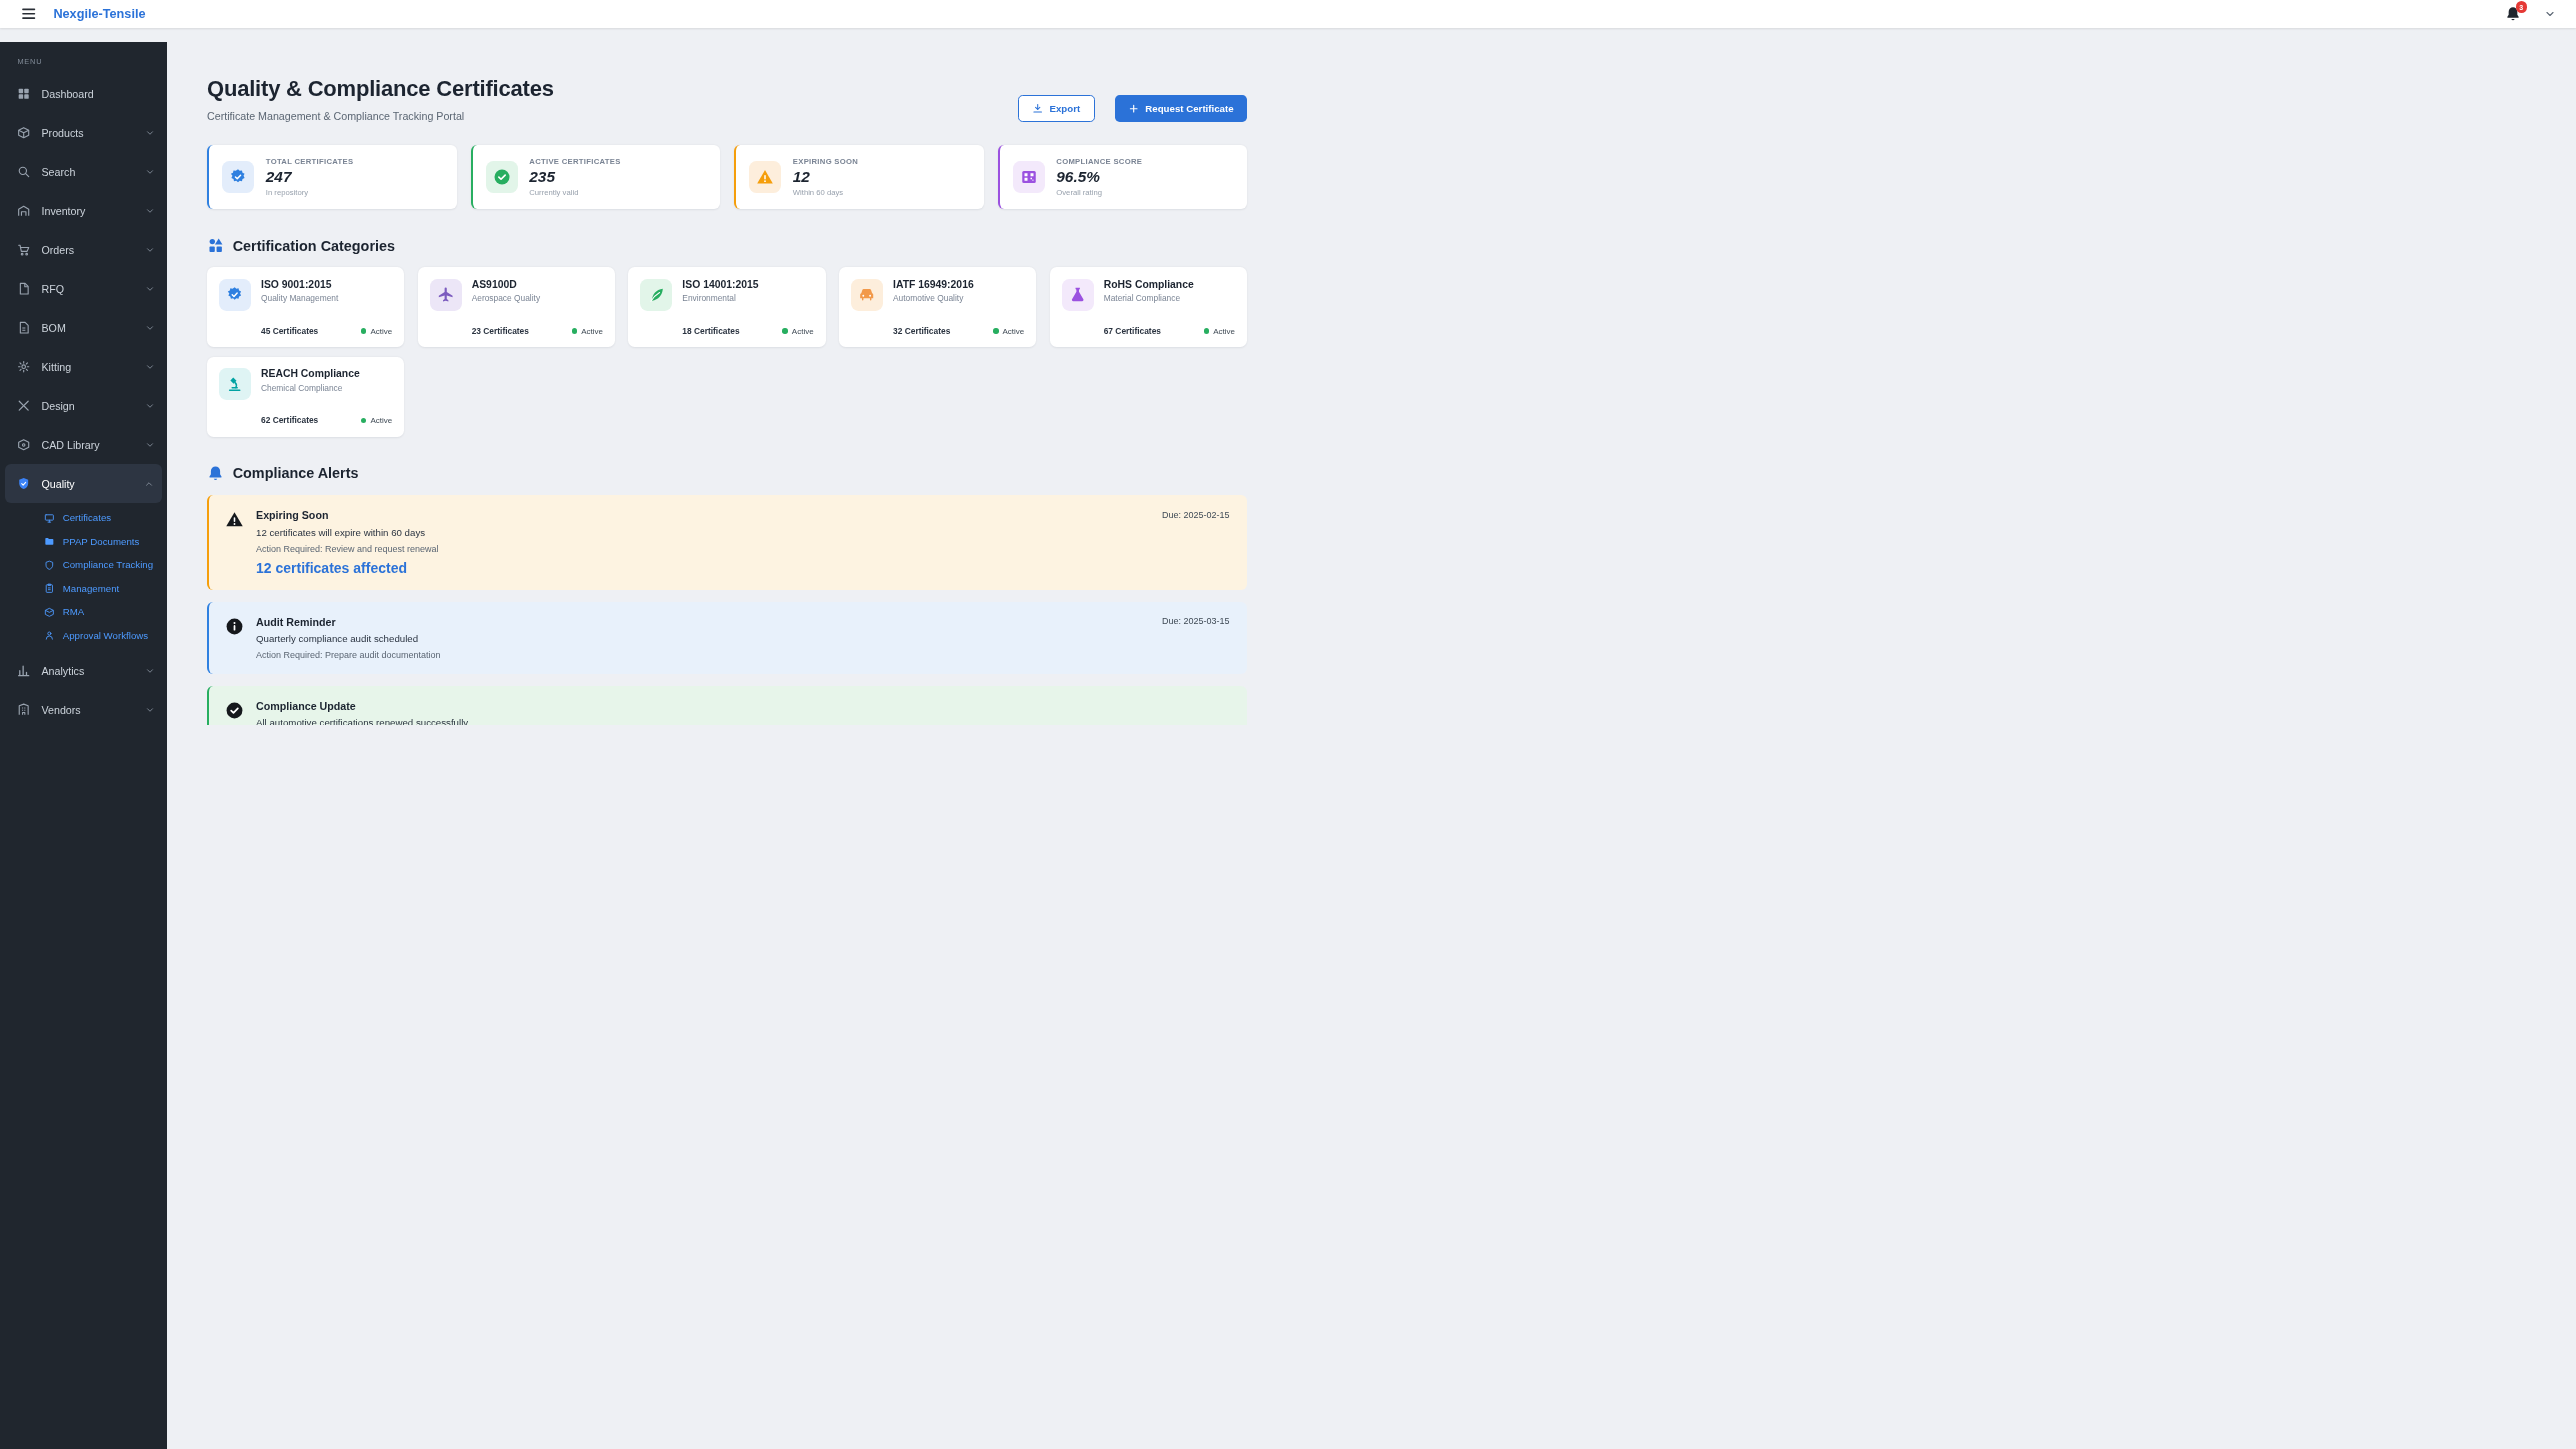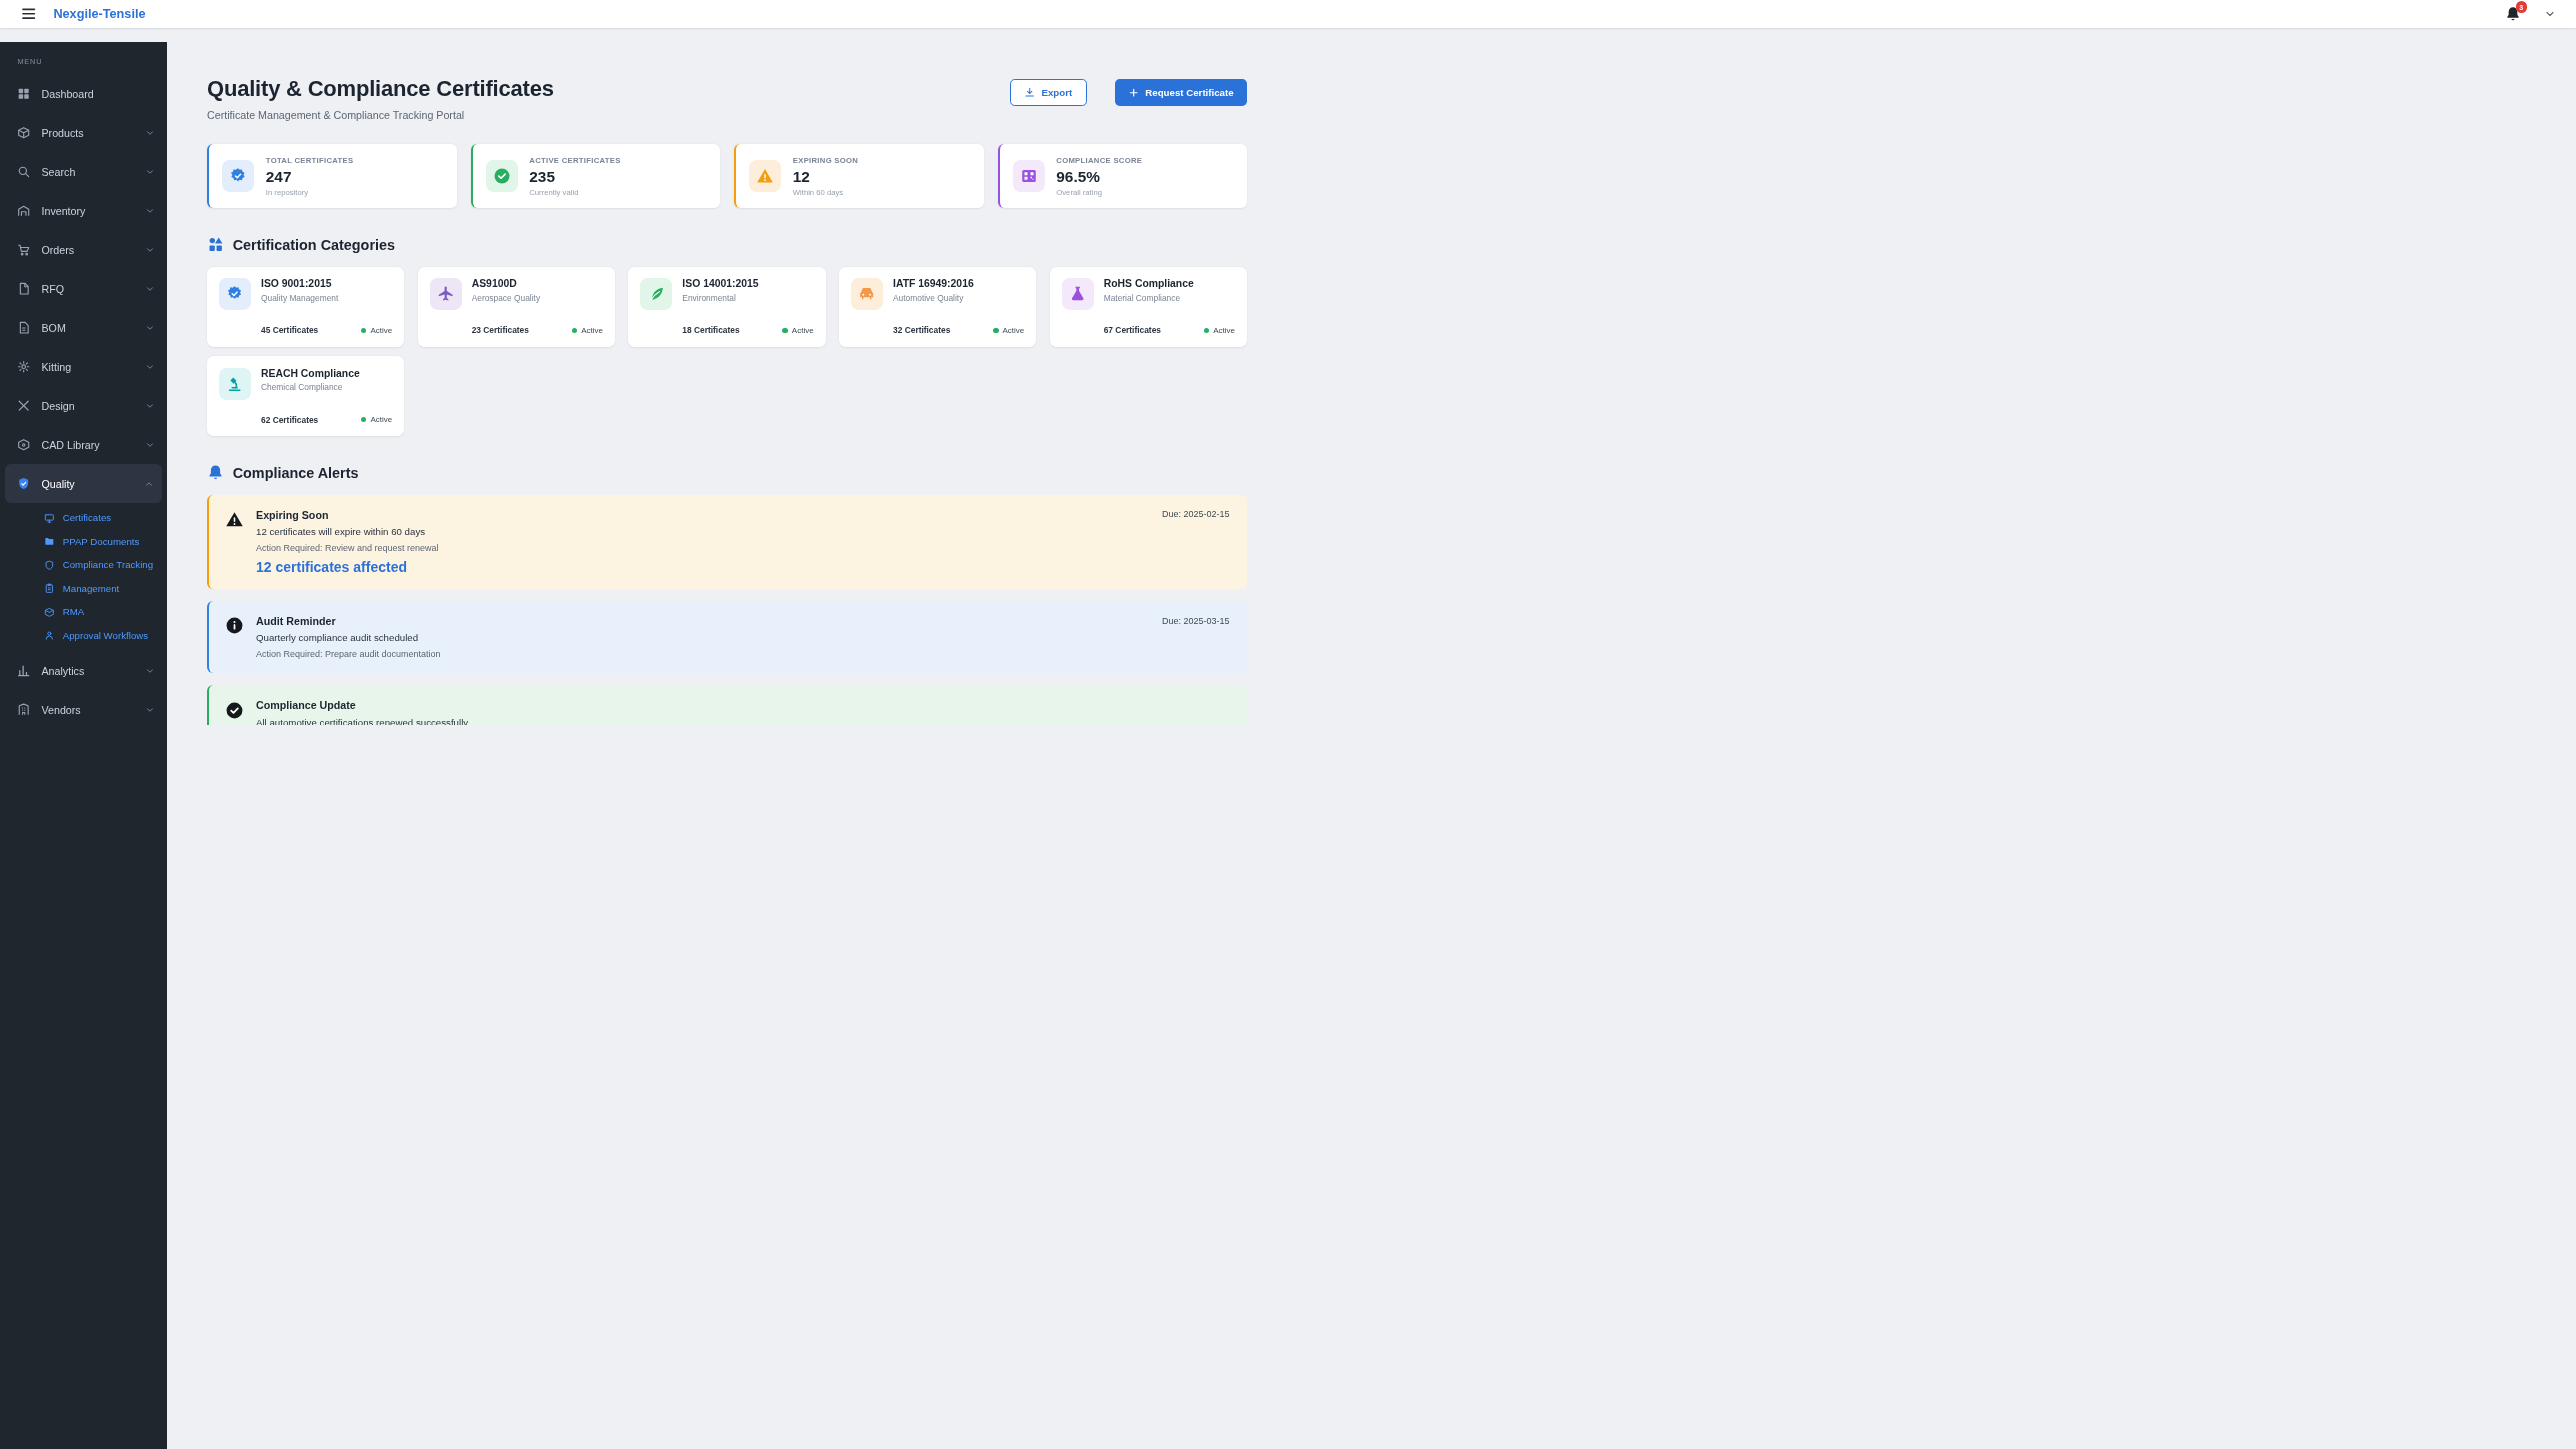--- a/index.html
+++ b/index.html
@@ -29,34 +29,34 @@
   .side-item.active .sicon { color:#3b82f6; }
   .subnav { padding:2.7px 0 4px; }
   .sub-item { display:flex; align-items:center; height:23.5px; padding-left:44px; gap:8px; cursor:pointer; color:#4d9aff; font-size:9.7px; }
   .subicon { width:10.7px; height:10.7px; color:#4d9aff; flex:none; }
 
   
   .main { margin-left:167px; padding:76px 41px 0 40px; }
   .page-head { display:flex; align-items:center; justify-content:space-between; }
   .page-title { font-size:22px; font-weight:800; color:#1c2430; letter-spacing:-0.2px; }
   .page-subtitle { margin-top:7.4px; font-size:10.7px; color:#5b6673; }
-  .head-actions { display:flex; gap:28px; align-self:flex-start; margin-top:3px; }
+  .head-actions { display:flex; gap:20px; align-self:flex-start; margin-top:19px; }
   .btn { height:27px; border-radius:4.7px; font-size:9.7px; font-weight:bold; display:flex; align-items:center; gap:6px; padding:0 13.4px; cursor:pointer; font-family:inherit; }
   .btn-outline { background:#fff; border:1px solid #2b72d8; color:#2b72d8; }
   .btn-solid { background:#2b72d8; border:none; color:#fff; }
   .btn svg { width:11.4px; height:11.4px; }
 
   
   .stats { margin-top:23px; display:flex; gap:14px; }
   .stat-card { flex:1; background:#fff; border-radius:6px; border-left:2.7px solid #ccc;
     box-shadow:0 0.7px 2px rgba(16,24,40,.08); padding:10.7px 13.4px; display:flex; align-items:center; gap:11.4px; height:64px; }
   .stat-icon { width:32px; height:32px; border-radius:7.4px; display:flex; align-items:center; justify-content:center; flex:none; }
   .stat-icon svg { width:18px; height:18px; }
   .stat-label { font-size:7.7px; font-weight:bold; letter-spacing:0.3px; color:#7a8494; }
-  .stat-value { font-size:15.4px; font-weight:800; color:#1c2430; margin:2.7px 0 2px; }
+  .stat-value { font-size:15.4px; font-weight:800; color:#1c2430; margin:2.7px 0 2px;font-style:italic; }
   .stat-sub { font-size:7.7px; color:#98a1ad; }
 
   
   .section-head { display:flex; align-items:center; gap:8.7px; margin:28px 0 13.4px; }
   .section-head svg { width:17px; height:17px; color:#2b72d8; }
   .section-title { font-size:14.4px; font-weight:800; color:#1c2430; }
 
   
   .cat-grid { display:grid; grid-template-columns:repeat(5,1fr); gap:9.4px 13.4px; }
   .cat-card { background:#fff; border-radius:6.7px; box-shadow:0 0.7px 2px rgba(16,24,40,.08); padding:11.4px 12px; display:flex; gap:10px; height:80px; cursor:pointer; }

